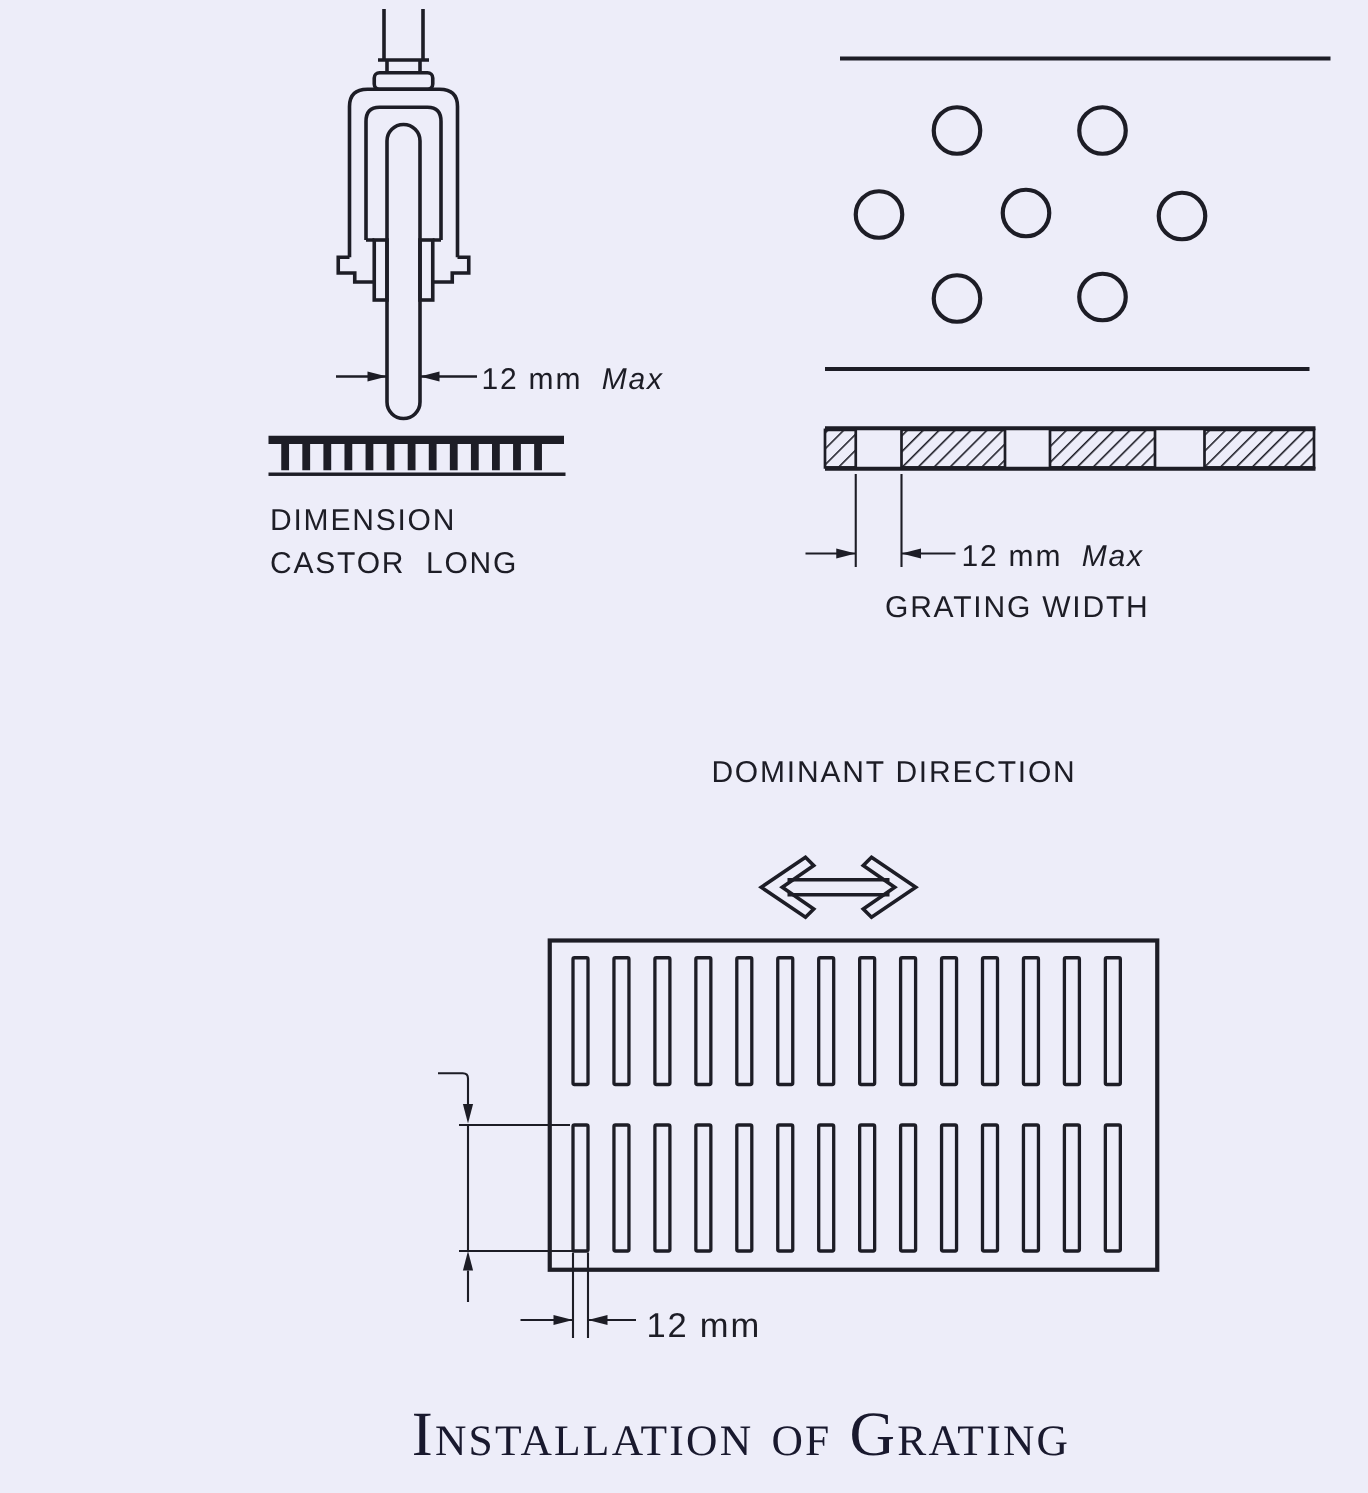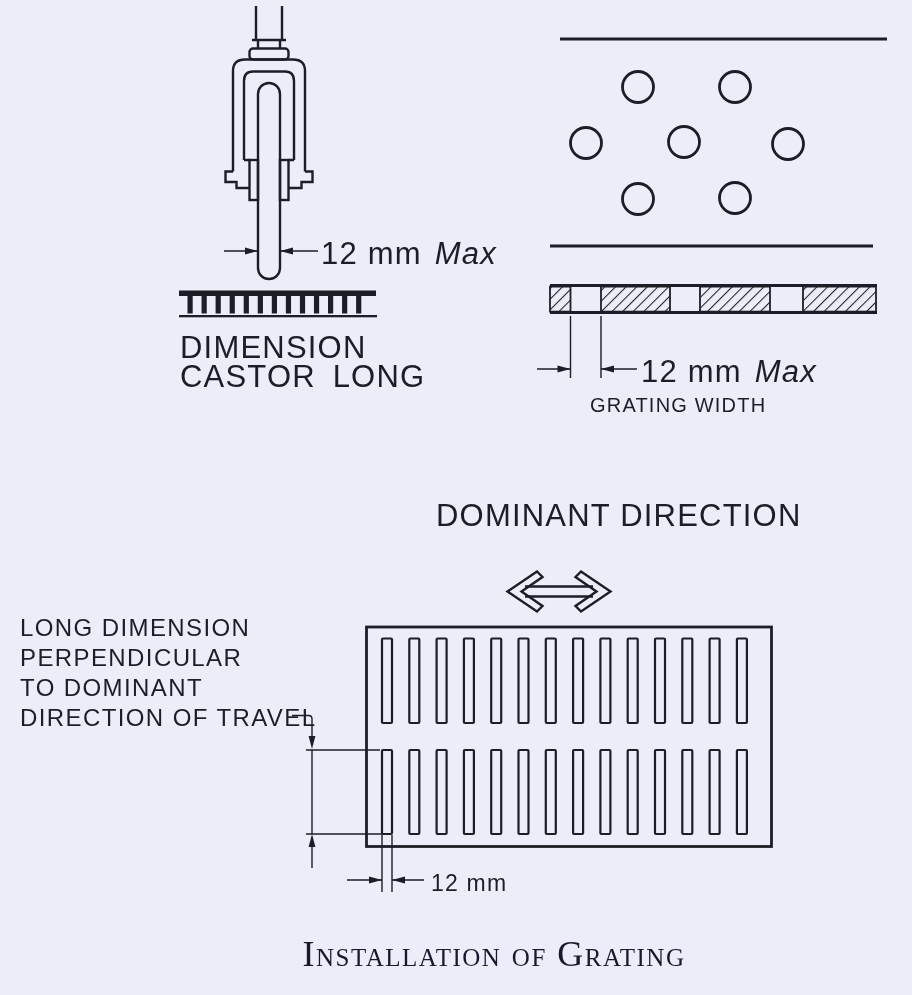--- a/index.html
+++ b/index.html
@@ -13,38 +13,38 @@
     width:912px;height:995px;
     background:var(--bg);
     font-family:"Liberation Sans", sans-serif;
     color:var(--line);
     overflow:hidden;
   }
   svg{position:absolute;left:0;top:0;}
   .lbl{
     position:absolute;
     white-space:nowrap;
-    font-size:31px;
+    font-size:20px;
     letter-spacing:1.2px;
     color:var(--line);
     line-height:29px;
   }
   .dim .qual{font-style:italic;margin-left:13px;}
   .caption-castor{word-spacing:7px;}
   .direction-label{width:320px;text-align:center;line-height:31px;}
   .note-label{font-size:24px;line-height:30px;letter-spacing:1.4px;}
   .caption-grating{font-size:20px;}
   .dim-slot{font-size:23px;}
   .page-title{
     position:absolute;
     left:134px;top:933px;width:720px;
     text-align:center;
     font-family:"Liberation Serif", serif;
     font-variant:small-caps;
-    font-size:36px;
+    font-size:42px;
     letter-spacing:1.5px;
     color:var(--title);
   }
 </style>
 </head>
 <body>
 
 <div class="canvas">
 
   <svg width="912" height="995" viewBox="0 0 912 995">
@@ -192,24 +192,18 @@
   <div class="lbl dim" style="left:641px;top:357px;">
     <span>12 mm</span><span class="qual">Max</span>
   </div>
 
   <div class="lbl caption-grating" style="left:590px;top:391px;">GRATING WIDTH</div>
 
   <div class="lbl direction-label" style="left:436px;top:500px;">
     <div>DOMINANT DIRECTION</div>
   </div>
 
-  <div class="lbl note-label" style="left:20px;top:613px;">
-    <div>LONG DIMENSION</div>
-    <div>PERPENDICULAR</div>
-    <div>TO DOMINANT</div>
-    <div>DIRECTION OF TRAVEL</div>
-  </div>
 
   <div class="lbl dim-slot" style="left:431px;top:869px;">12 mm</div>
 
   <div class="page-title">Installation of Grating</div>
 
 </div>
 
 </body></html>

